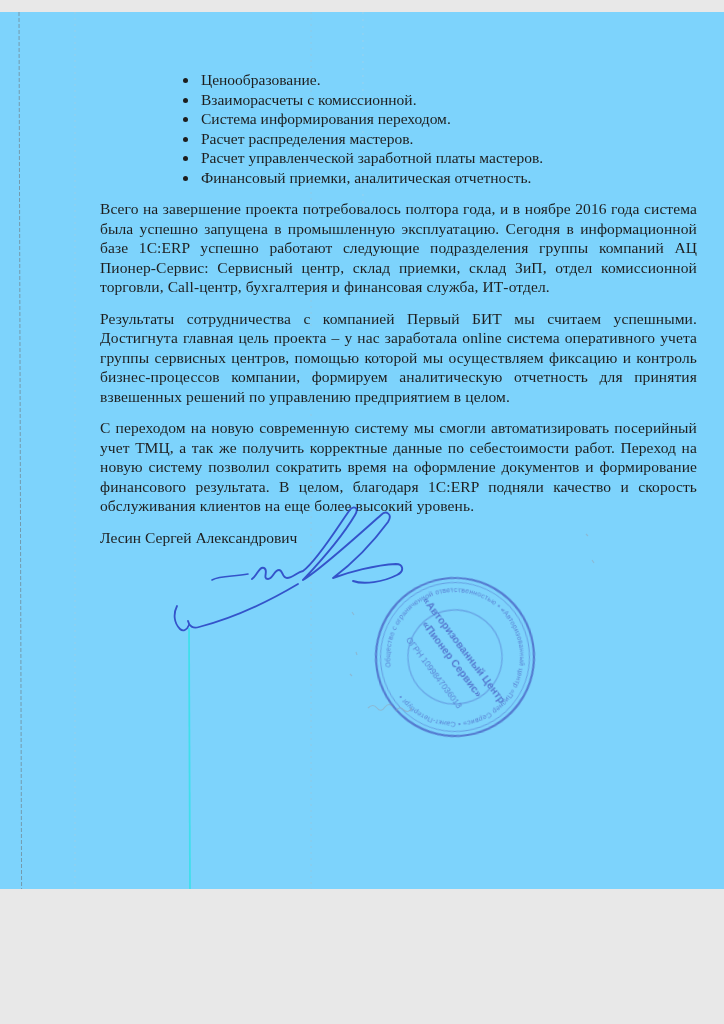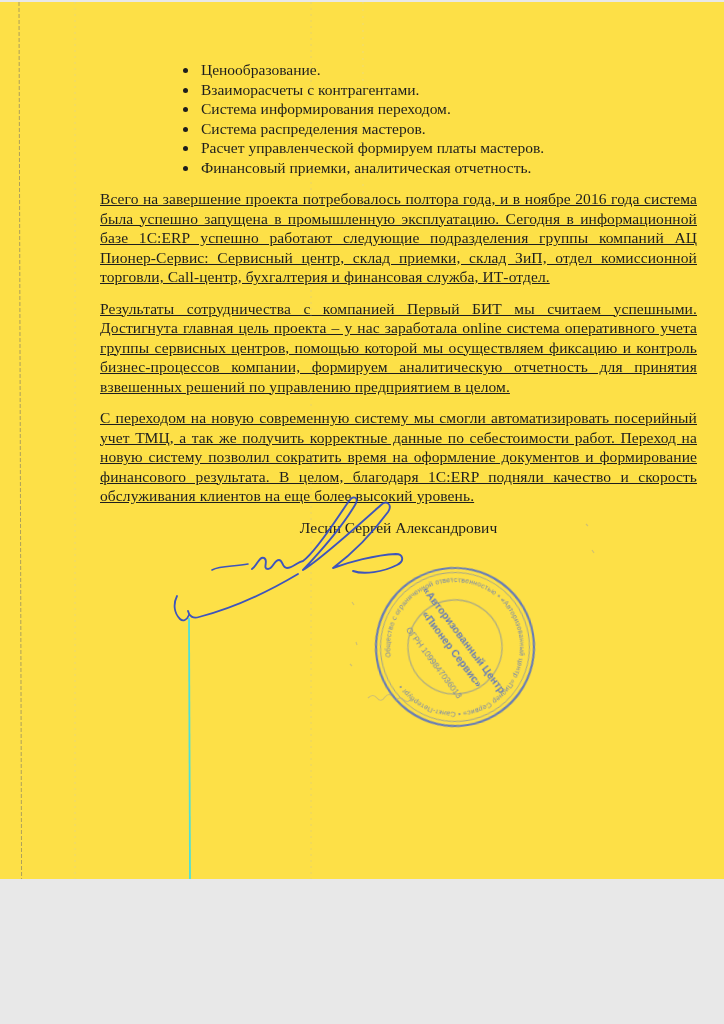--- a/index.html
+++ b/index.html
@@ -1,22 +1,22 @@
 <!DOCTYPE html>
 <html><head>
 <meta charset="utf-8">
 <style>
   * { margin: 0; padding: 0; box-sizing: border-box; }
   html, body { background: #e8e8e8; }
   .page {
     position: relative;
     width: 724px;
     height: 877px;
-    margin: 2px auto;
-    background: #fde047;
+    margin: 12px auto;
+    background: #7dd3fc;
     overflow: hidden;
     font-family: "Liberation Serif", serif;
     color: #1e1e1e;
   }
   .content {
     position: absolute;
     left: 100px;
     top: 58px;
     width: 597px;
   }
@@ -26,47 +26,46 @@
     font-size: 15.5px;
     line-height: 19.5px;
   }
   .bullet-list li { padding-left: 2px; }
   .para {
     font-size: 15.5px;
     line-height: 19.5px;
     text-align: justify;
     margin: 0 0 12px 0;
     letter-spacing: 0.1px;
-    text-decoration: underline;
   }
   .signoff {
     margin-top: 12px;
     font-size: 15.5px;
     line-height: 19.5px;
-    text-align: center;
+    text-align: left;
   }
   .overlay {
     position: absolute;
     left: 0; top: 0;
     width: 724px; height: 1024px;
     pointer-events: none;
   }
 </style>
 </head>
 <body>
 
 <div class="page">
 
   <div class="content">
     <ul class="bullet-list">
       <li>Ценообразование.</li>
-      <li>Взаиморасчеты с контрагентами.</li>
+      <li>Взаиморасчеты с комиссионной.</li>
       <li>Система информирования переходом.</li>
-      <li>Система распределения мастеров.</li>
-      <li>Расчет управленческой формируем платы мастеров.</li>
+      <li>Расчет распределения мастеров.</li>
+      <li>Расчет управленческой заработной платы мастеров.</li>
       <li>Финансовый приемки, аналитическая отчетность.</li>
     </ul>
 
     <p class="para">Всего на завершение проекта потребовалось полтора года, и в ноябре 2016 года система была успешно запущена в промышленную эксплуатацию. Сегодня в информационной базе 1С:ERP успешно работают следующие подразделения группы компаний АЦ Пионер-Сервис: Сервисный центр, склад приемки, склад ЗиП, отдел комиссионной торговли, Call-центр, бухгалтерия и финансовая служба, ИТ-отдел.</p>
     <p class="para">Результаты сотрудничества с компанией Первый БИТ мы считаем успешными. Достигнута главная цель проекта – у нас заработала online система оперативного учета группы сервисных центров, помощью которой мы осуществляем фиксацию и контроль бизнес-процессов компании, формируем аналитическую отчетность для принятия взвешенных решений по управлению предприятием в целом.</p>
     <p class="para">С переходом на новую современную систему мы смогли автоматизировать посерийный учет ТМЦ, а так же получить корректные данные по себестоимости работ. Переход на новую систему позволил сократить время на оформление документов и формирование финансового результата. В целом, благодаря 1С:ERP подняли качество и скорость обслуживания клиентов на еще более высокий уровень.</p>
 
     <div class="signoff">
       <div>Лесин Сергей Александрович</div>
     </div>

